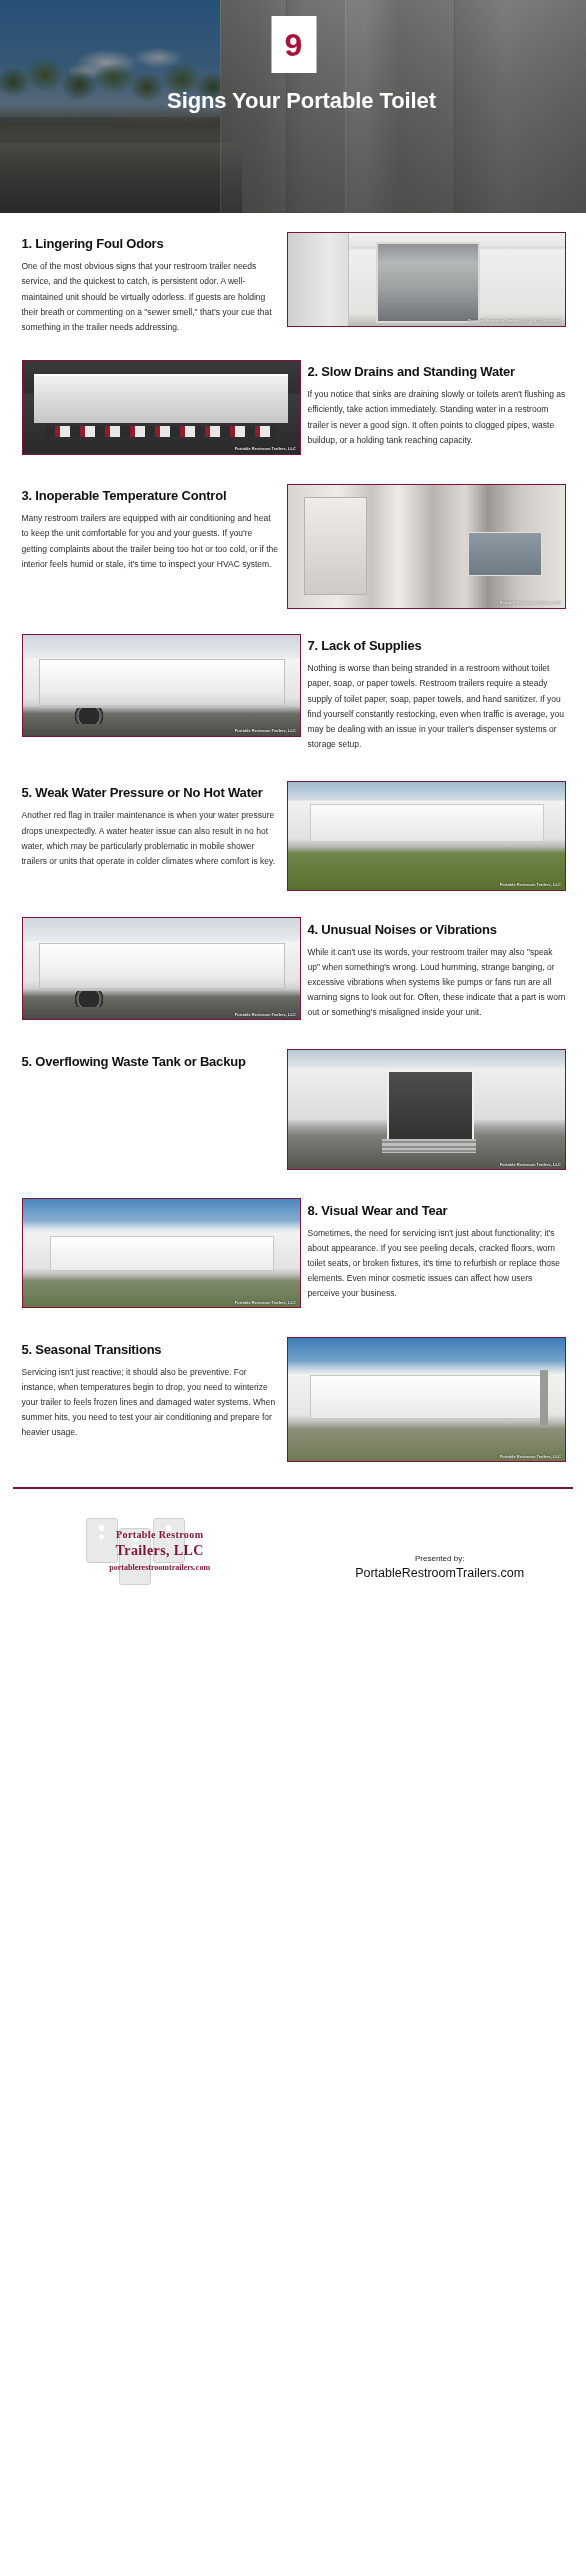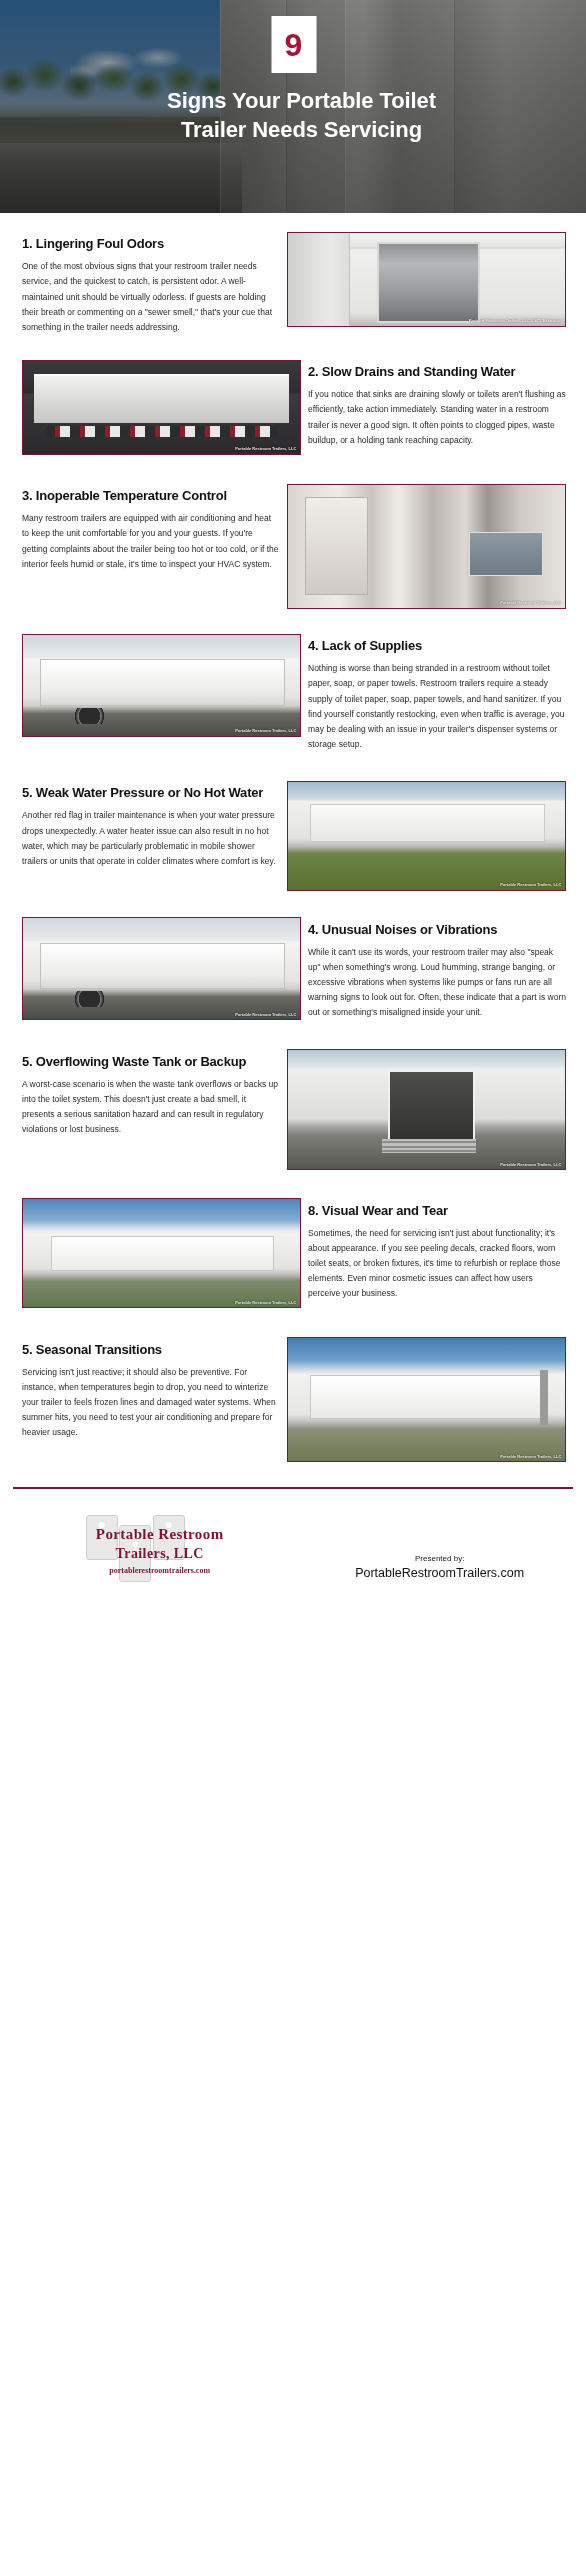--- a/index.html
+++ b/index.html
@@ -105,22 +105,23 @@
     letter-spacing: -0.1px;
     padding: 0 44px;
   }
 
   
   .content { padding: 0 0 0 0; }
   .row {
     width: 587px;
     display: flex;
     align-items: flex-start;
-    padding: 0 22px;
+    padding: 0 12px;
     gap: 7px;
+    justify-content: center;
   }
   .col-text { width: 258px; flex: 0 0 258px; padding-top: 4.4px; }
   .col-img  { width: 279px; flex: 0 0 279px; }
   .row.reverse .col-text { order: 2; }
   .row.reverse .col-img  { order: 1; }
 
   h2.sec-title {
     font-size: 13px;
     font-weight: 700;
     line-height: 1.26;
@@ -335,21 +336,21 @@
     background: #ffffff;
     box-shadow: 0 8.8px 0 -0.7px #ffffff, 0 14.7px 0 -2.2px #ffffff;
   }
   .logo-text { position: relative; z-index: 2; text-align: center; }
   .logo-line1, .logo-line2 {
     color: #7d1438;
     font-weight: 700;
     font-family: "Liberation Serif", serif;
     letter-spacing: 0.4px;
   }
-  .logo-line1 { font-size: 15px; margin-top: 11px; }
+  .logo-line1 { font-size: 10px; margin-top: 11px; }
   .logo-line2 { font-size: 14px; margin-top: 2.9px; }
   .logo-url {
     margin-top: 4.4px;
     color: #7d1438;
     font-weight: 700;
     font-size: 8px;
     font-family: "Liberation Serif", serif;
   }
   .presented-label { font-size: 8px; color: #222; margin-bottom: 2.9px; margin-top: 44px; }
   .presented-site { font-size: 12.5px; color: #111; }
@@ -367,21 +368,20 @@
     <div class="hero-doorframe" style="left:345px;width:110px;"></div>
   </div>
   <div class="hero-scrim"></div>
 
   <div class="badge">
     <span>9</span>
   </div>
 
   <div class="hero-title">
     <div>Signs Your Portable Toilet</div>
-    <div>Trailer Needs Servicing</div>
   </div>
 </div>
 
 <div class="content">
 
   <div class="row" style="padding-top:19px;">
     <div class="col-text">
       <h2 class="sec-title">1. Lingering Foul Odors</h2>
       <p class="sec-body">One of the most obvious signs that your restroom trailer needs service, and the quickest to catch, is persistent odor. A well-maintained unit should be virtually odorless. If guests are holding their breath or commenting on a "sewer smell," that's your cue that something in the trailer needs addressing.</p>
     </div>
@@ -415,21 +415,21 @@
     <div class="col-img">
       <div class="photo ph-shower">
         <div class="wm">Portable Restroom
 Trailers, LLC</div>
       </div>
     </div>
   </div>
 
   <div class="row reverse" style="padding-top:25px;">
     <div class="col-text">
-      <h2 class="sec-title">4. Lack of Supplies</h2>
+      <h2 class="sec-title">7. Lack of Supplies</h2>
       <p class="sec-body">Nothing is worse than being stranded in a restroom without toilet paper, soap, or paper towels. Restroom trailers require a steady supply of toilet paper, soap, paper towels, and hand sanitizer. If you find yourself constantly restocking, even when traffic is average, you may be dealing with an issue in your trailer's dispenser systems or storage setup.</p>
     </div>
     <div class="col-img">
       <div class="photo ph-trailer-white">
         <div class="wm">Portable Restroom
 Trailers, LLC</div>
       </div>
     </div>
   </div>
 
@@ -455,21 +455,20 @@
       <div class="photo ph-trailer-white">
         <div class="wm">Portable Restroom
 Trailers, LLC</div>
       </div>
     </div>
   </div>
 
   <div class="row" style="padding-top:29px;">
     <div class="col-text">
       <h2 class="sec-title">5. Overflowing Waste Tank or Backup</h2>
-      <p class="sec-body">A worst-case scenario is when the waste tank overflows or backs up into the toilet system. This doesn't just create a bad smell, it presents a serious sanitation hazard and can result in regulatory violations or lost business.</p>
     </div>
     <div class="col-img">
       <div class="photo ph-open-door">
         <div class="wm">Portable Restroom
 Trailers, LLC</div>
       </div>
     </div>
   </div>
 
   <div class="row reverse" style="padding-top:28px;">

